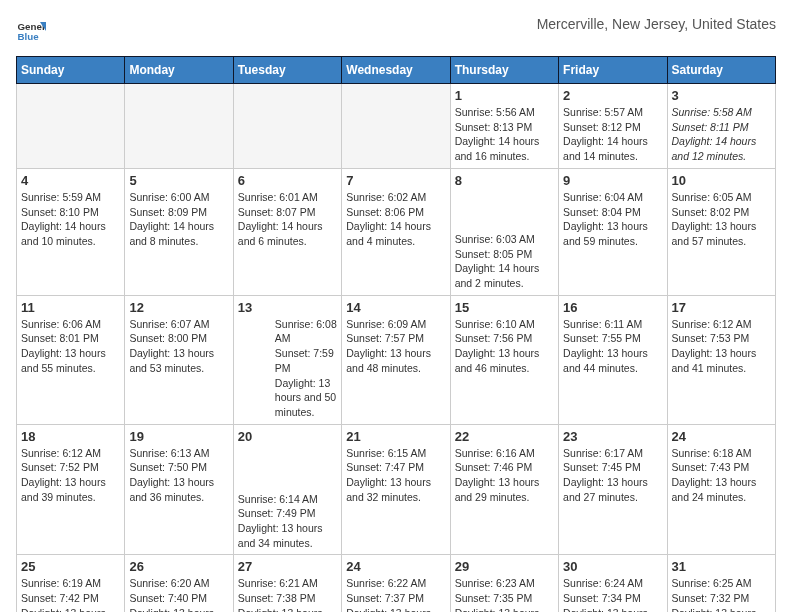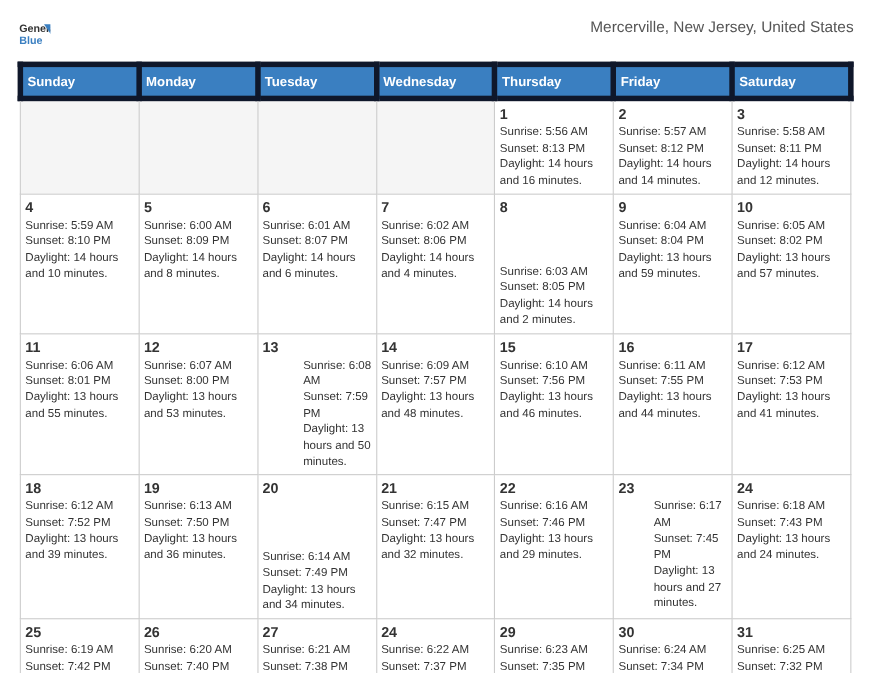--- a/index.html
+++ b/index.html
@@ -41,21 +41,21 @@
       width: 100%;
       border-collapse: collapse;
       font-size: 11px;
     }
     .calendar th {
       background: #3a7fc1;
       color: #fff;
       padding: 6px 4px;
       text-align: left;
       font-size: 12px;
-      border: 5px solid #0f172a;
+      border: 1px solid #0f172a;
     }
     .calendar td {
       border: 1px solid #ccc;
       vertical-align: top;
       padding: 4px;
       height: 85px;
       width: 108px;
       background: #fff;
     }
     .calendar td.empty {
@@ -130,21 +130,21 @@
 Daylight: 14 hours and 16 minutes.</div>
         </td>
         <td>
           <div class="day-number">2</div>
           <div class="day-info" style="white-space: pre-line;">Sunrise: 5:57 AM
 Sunset: 8:12 PM
 Daylight: 14 hours and 14 minutes.</div>
         </td>
         <td>
           <div class="day-number">3</div>
-          <div class="day-info" style="white-space: pre-line;">Sunrise: 5:58 AM
+          <div class="day-info" style="white-space: pre-line; font-style: italic;">Sunrise: 5:58 AM
 Sunset: 8:11 PM
 Daylight: 14 hours and 12 minutes.</div>
         </td>
       </tr>
       <tr>
         <td>
           <div class="day-number">4</div>
           <div class="day-info" style="white-space: pre-line;">Sunrise: 5:59 AM
 Sunset: 8:10 PM
 Daylight: 14 hours and 10 minutes.</div>
@@ -256,21 +256,21 @@
 Daylight: 13 hours and 32 minutes.</div>
         </td>
         <td>
           <div class="day-number">22</div>
           <div class="day-info" style="white-space: pre-line;">Sunrise: 6:16 AM
 Sunset: 7:46 PM
 Daylight: 13 hours and 29 minutes.</div>
         </td>
         <td>
           <div class="day-number">23</div>
-          <div class="day-info" style="white-space: pre-line; margin-left: 32px;">Sunrise: 6:17 AM
+          <div class="day-info" style="white-space: pre-line;">Sunrise: 6:17 AM
 Sunset: 7:45 PM
 Daylight: 13 hours and 27 minutes.</div>
         </td>
         <td>
           <div class="day-number">24</div>
           <div class="day-info" style="white-space: pre-line;">Sunrise: 6:18 AM
 Sunset: 7:43 PM
 Daylight: 13 hours and 24 minutes.</div>
         </td>
       </tr>

